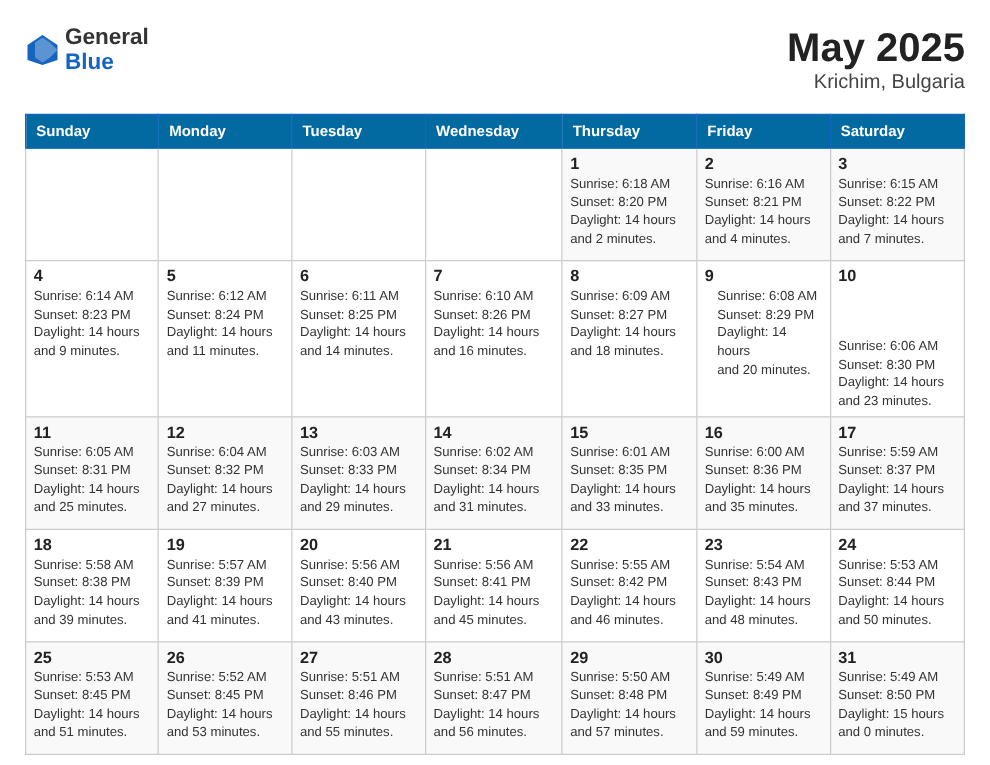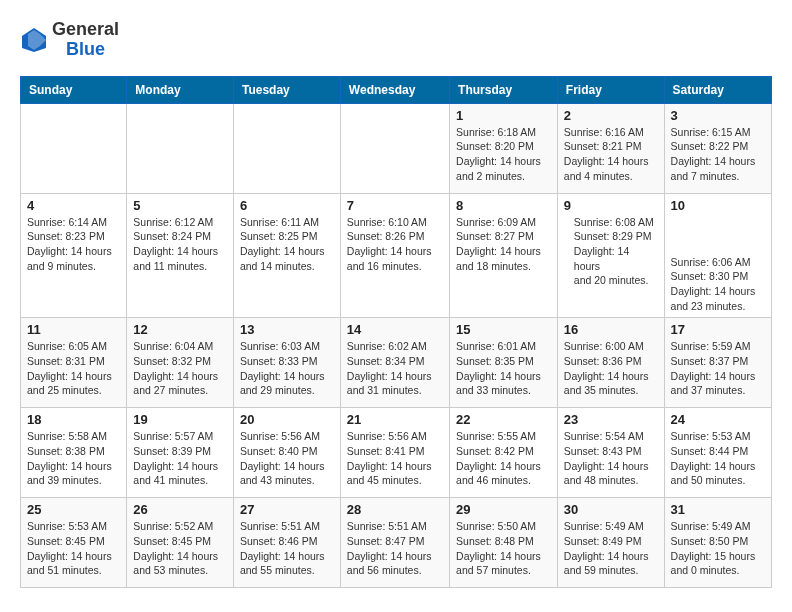--- a/index.html
+++ b/index.html
@@ -19,21 +19,20 @@
     .logo {
       display: flex;
       align-items: center;
     }
     .logo-text {
       display: flex;
       flex-direction: column;
       font-size: 18px;
       font-weight: bold;
       line-height: 1.1;
-      align-items: center;
     }
     .logo-general { color: #333; }
     .logo-blue { color: #1565c0; }
     .logo-icon {
       width: 28px;
       height: 28px;
       margin-right: 4px;
     }
     .title-block {
       text-align: right;
@@ -96,20 +95,24 @@
   <div class="logo">
     <svg class="logo-icon" viewBox="0 0 28 28">
       <polygon points="14,2 26,10 26,22 14,26 2,22 2,10" fill="#1565c0"></polygon>
       <polygon points="20,8 26,14 20,20 14,24 8,20 8,8 14,4" fill="#fff" opacity="0.3"></polygon>
     </svg>
     <div class="logo-text">
       <span class="logo-general">General</span>
       <span class="logo-blue">Blue</span>
     </div>
   </div>
+  <div class="title-block">
+    <h1>May 2025</h1>
+    <h2>Krichim, Bulgaria</h2>
+  </div>
 </div>
 
 <table>
   <thead>
     <tr>
     <th>Sunday</th>
         <th>Monday</th>
         <th>Tuesday</th>
         <th>Wednesday</th>
         <th>Thursday</th>

